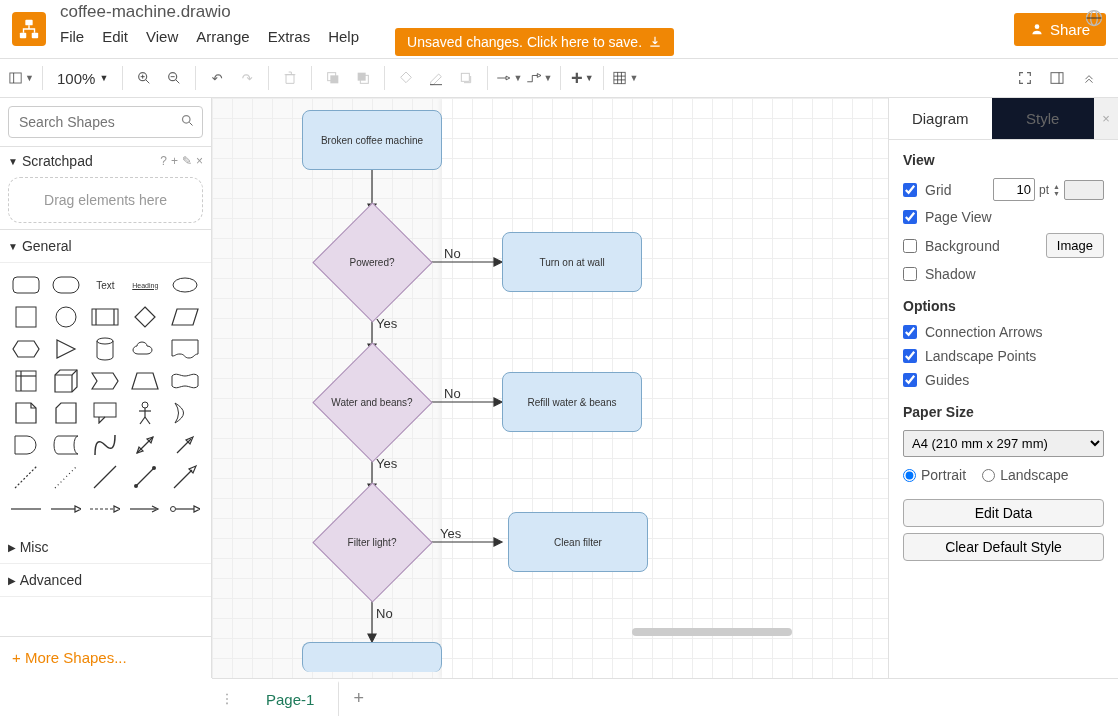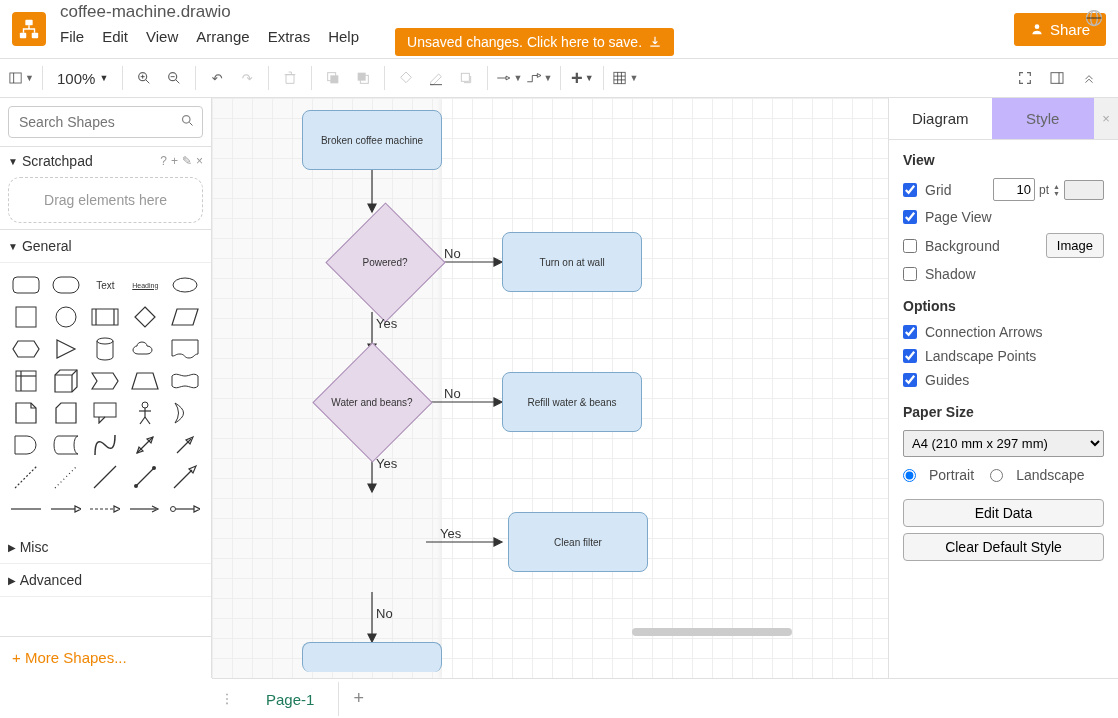--- a/index.html
+++ b/index.html
@@ -36,36 +36,36 @@
 .node{position:absolute;display:flex;align-items:center;justify-content:center;font-size:10px;text-align:right}
 .rect-node{background:#d5e7f7;border:1px solid #7da8c9;border-radius:8px;width:140px;height:60px}
 .diamond-node{width:120px;height:120px}
 .diamond-shape{width:85px;height:85px;background:#e6d9ea;border:1px solid #a98bb5;transform:rotate(45deg);position:absolute}
 .diamond-text{position:relative;z-index:1}
 .edge-label{position:absolute;font-size:13px;color:#333;background:transparent}
 .sidebar-right{width:230px;border-left:1px solid #e0e0e0;background:#fff;display:flex;flex-direction:column}
 .panel-tabs{display:flex;border-bottom:1px solid #e0e0e0}
 .panel-tab{flex:1;padding:12px;text-align:center;font-size:15px;cursor:pointer;color:#666}
 .panel-tab.active{background:#fff;color:#333;font-weight:500}
-.panel-tab:not(.active){background:#c4b5fd}
+.panel-tab:not(.active){background:#0f172a}
 .close-tab{width:24px;display:flex;align-items:center;justify-content:center;background:#f0f0f0;color:#aaa;cursor:pointer}
 .panel-body{padding:12px 14px;overflow-y:auto}
 .panel-sec{margin-bottom:16px}
 .panel-sec h4{font-size:14px;font-weight:600;color:#333;margin-bottom:10px}
 .check-row{display:flex;align-items:center;gap:8px;margin-bottom:8px;font-size:14px;color:#555}
 .check-row input[type=checkbox]{width:14px;height:14px;accent-color:#2563eb}
 .grid-size{margin-left:auto;display:flex;align-items:center;gap:4px}
 .grid-size input{width:42px;padding:3px;border:1px solid #999;border-radius:2px;font-size:13px;text-align:right}
 .stepper{display:flex;flex-direction:column}
 .stepper span{font-size:7px;line-height:7px;color:#666;cursor:pointer}
 .color-sw{width:40px;height:20px;background:#eee;border:1px solid #999;border-radius:2px;cursor:pointer}
 .img-btn{padding:4px 10px;border:1px solid #aaa;border-radius:3px;background:#f5f5f5;font-size:13px;cursor:pointer;margin-left:auto}
 .paper-sel{width:100%;padding:4px;border:1px solid #999;border-radius:2px;font-size:13px;margin-bottom:10px}
 .radio-row{display:flex;gap:16px;font-size:14px;color:#555}
-.radio-row label{display:flex;align-items:center;gap:13px}
+.radio-row label{display:flex;align-items:center;gap:5px}
 .full-btn{width:100%;padding:5px;border:1px solid #aaa;border-radius:4px;background:#f5f5f5;font-size:14px;margin-bottom:6px;cursor:pointer}
 .footer{height:40px;border-top:1px solid #e0e0e0;display:flex;align-items:center;background:#fff;position:absolute;bottom:0;left:212px;right:0}
 .drag-h{width:30px;display:flex;align-items:center;justify-content:center;color:#999;cursor:grab}
 .page-tab{padding:8px 24px;color:#1e7a5a;font-size:15px;font-weight:500;border-right:1px solid #e0e0e0;background:#fff;cursor:pointer;border-top:2px solid transparent}
 .add-page{padding:8px 14px;color:#888;font-size:18px;cursor:pointer}
 svg line,svg polyline,svg polygon{stroke:#333;stroke-width:1.2;fill:none}
 svg .arrowhead{fill:#333}
 .hscroll{position:absolute;bottom:42px;left:420px;width:160px;height:8px;background:#ccc;border-radius:4px}
 .toolbar-right{margin-left:auto;display:flex;gap:6px;padding-right:8px}
 </style>
@@ -504,33 +504,37 @@
         <polygon class="arrowhead" points="290,304 282,300 282,308"></polygon>
       <line x1="160" y1="494" x2="160" y2="538"></line>
         <polygon class="arrowhead" points="160,544 156,536 164,536"></polygon>
       <line x1="214" y1="444" x2="284" y2="444"></line>
         <polygon class="arrowhead" points="290,444 282,440 282,448"></polygon>
     </svg>
 
     <div class="node rect-node" style="left:90px;top:12px">
         <span>Broken coffee machine</span>
       </div>
-    <div class="node diamond-node" style="left:113px;top:104px">
+    <div class="node diamond-node" style="left:100px;top:104px">
         <div class="diamond-shape"></div>
         <span class="diamond-text">Powered?</span>
       </div>
     <div class="node rect-node" style="left:290px;top:134px">
         <span>Turn on at wall</span>
       </div>
     <div class="node diamond-node" style="left:100px;top:244px">
         <div class="diamond-shape"></div>
         <span class="diamond-text">Water and beans?</span>
       </div>
     <div class="node rect-node" style="left:290px;top:274px">
         <span>Refill water &amp; beans</span>
+      </div>
+    <div class="node diamond-node" style="left:100px;top:384px">
+        <div class="diamond-shape"></div>
+        <span class="diamond-text">Filter light?</span>
       </div>
     <div class="node rect-node" style="left:296px;top:414px">
         <span>Clean filter</span>
       </div>
     <div class="node rect-node" style="left:90px;top:544px;height:30px;border-bottom:none"></div>
 
     <div class="edge-label" style="left:232px;top:148px">No</div>
     <div class="edge-label" style="left:164px;top:218px">Yes</div>
     <div class="edge-label" style="left:232px;top:288px">No</div>
     <div class="edge-label" style="left:164px;top:358px">Yes</div>

